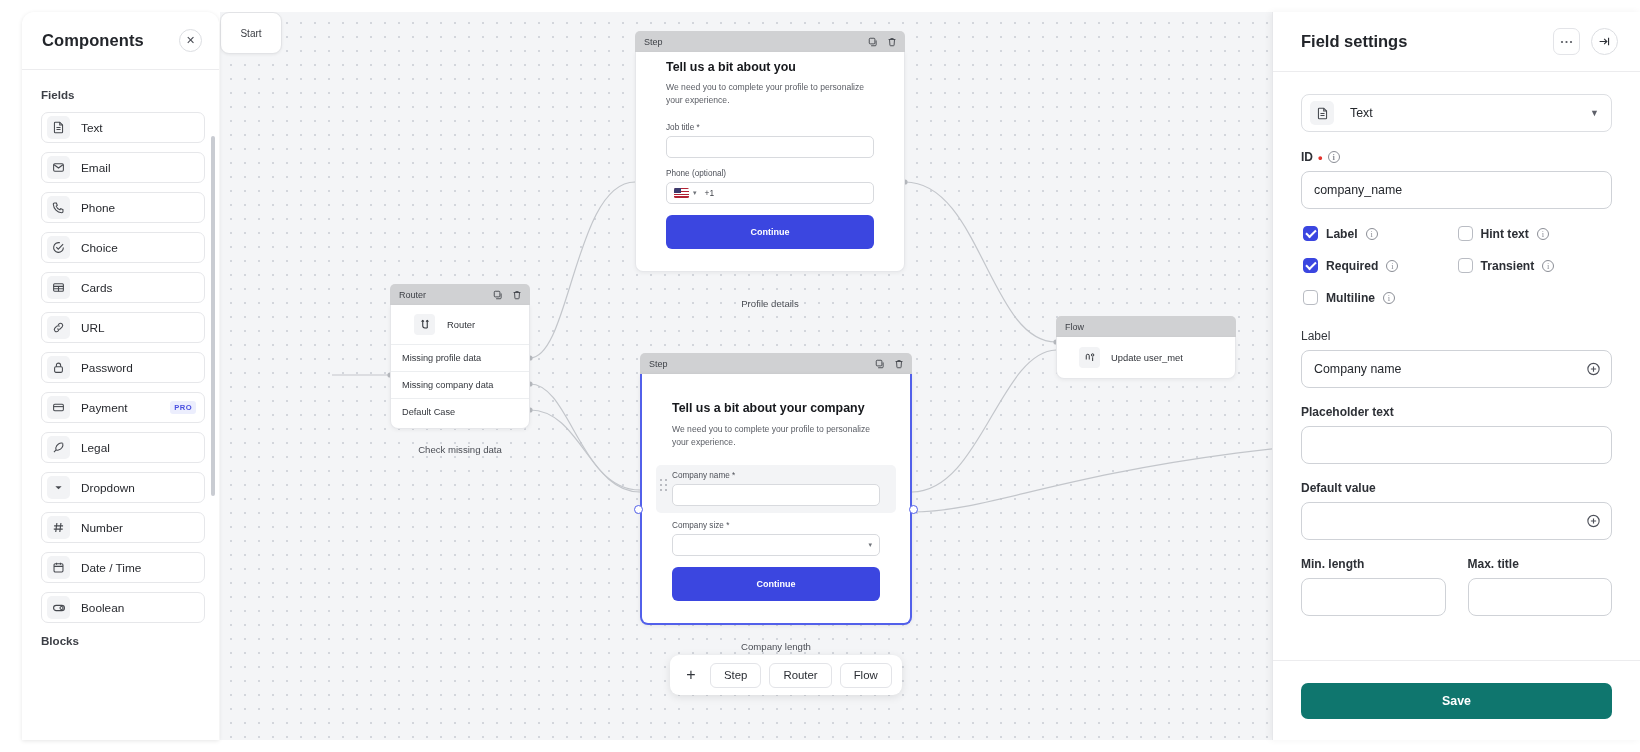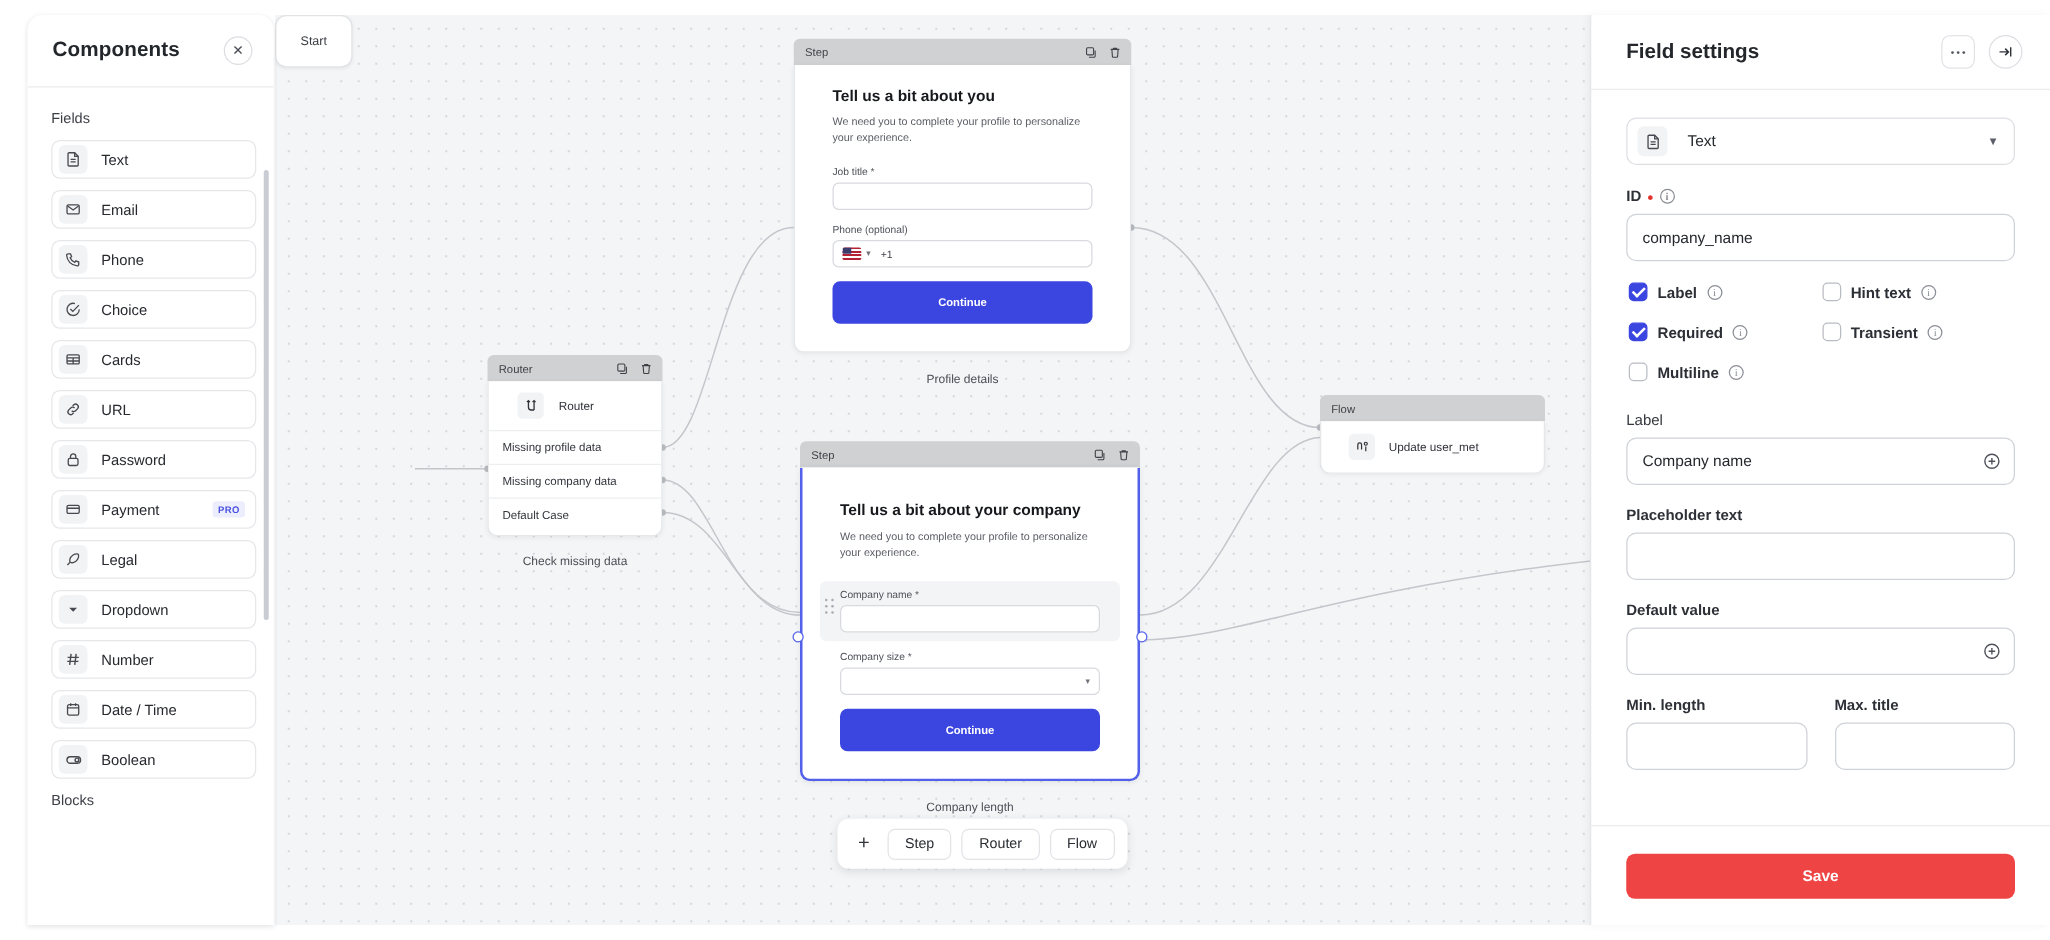--- a/index.html
+++ b/index.html
@@ -51,21 +51,21 @@
     border: 1px solid #dcdee2; background: #fff;
     display: flex; align-items: center; justify-content: center;
     color: #4a4d55; font-size: 11px; cursor: pointer;
   }
   .sb-body {
     position: absolute; top: 58px; left: 0; right: 0; bottom: 0;
     padding: 16px 14px 0 19px;
     overflow: hidden;
   }
   .sb-group-title {
-    font-size: 11.6px; font-weight: 400; color: #3c3f46;
+    font-size: 11.6px; font-weight: 700; color: #3c3f46;
     margin: 2px 0 11px 0;
   }
   .sb-item {
     height: 31px;
     border: 1px solid #e6e7ea; border-radius: 7px;
     background: #fff;
     display: flex; align-items: center;
     padding: 0 8px 0 5px;
     margin-bottom: 9px;
     cursor: pointer;
@@ -115,21 +115,21 @@
   }
   .rp-body { flex: 1 1 auto; padding: 22px 28px 0 28px; overflow: hidden; }
   .rp-footer {
     flex: 0 0 auto; height: 80px;
     border-top: 1px solid #ececee;
     display: flex; align-items: center;
     padding: 0 28px;
   }
   .save-btn {
     width: 100%; height: 36px; border-radius: 7px;
-    background: #ef4444; color: #fff;
+    background: #0f766e; color: #fff;
     border: none; cursor: pointer;
     font-size: 12.4px; font-weight: 600;
     font-family: "Liberation Sans", sans-serif;
   }
   .type-select {
     height: 38px; border: 1px solid #dddfe3; border-radius: 8px;
     display: flex; align-items: center; padding: 0 12px 0 8px;
     cursor: pointer; margin-bottom: 18px;
   }
   .type-select .sb-ic { width: 24px; height: 24px; }
@@ -198,21 +198,21 @@
     background: #fff; border: 1px solid #e2e3e6; border-radius: 9px;
     display: flex; align-items: center; justify-content: center;
     font-size: 10px; color: #3a3d43;
     box-shadow: 0 1px 3px rgba(0,0,0,.06);
   }
 
   .step1 { left: 415px; top: 19px; width: 270px; }
   .step1 .card {
     background: #fff; border-radius: 0 0 8px 8px;
     border: 1px solid #e6e7ea; border-top: none;
-    padding: 18px 30px 22px 30px;
+    padding: 8px 30px 22px 30px;
     box-shadow: 0 1px 4px rgba(0,0,0,.06);
   }
   .f-title { font-size: 12.4px; font-weight: 700; color: #16181c; margin-bottom: 7px; }
   .f-sub { font-size: 8.6px; color: #5a5d64; line-height: 1.55; margin-bottom: 15px; }
   .f-flabel { font-size: 8.2px; color: #4e5159; margin-bottom: 4px; }
   .f-input {
     height: 22px; border: 1px solid #d8dade; border-radius: 5px; background: #fff;
     margin-bottom: 11px; display: flex; align-items: center; padding: 0 7px;
   }
   .f-cta {

